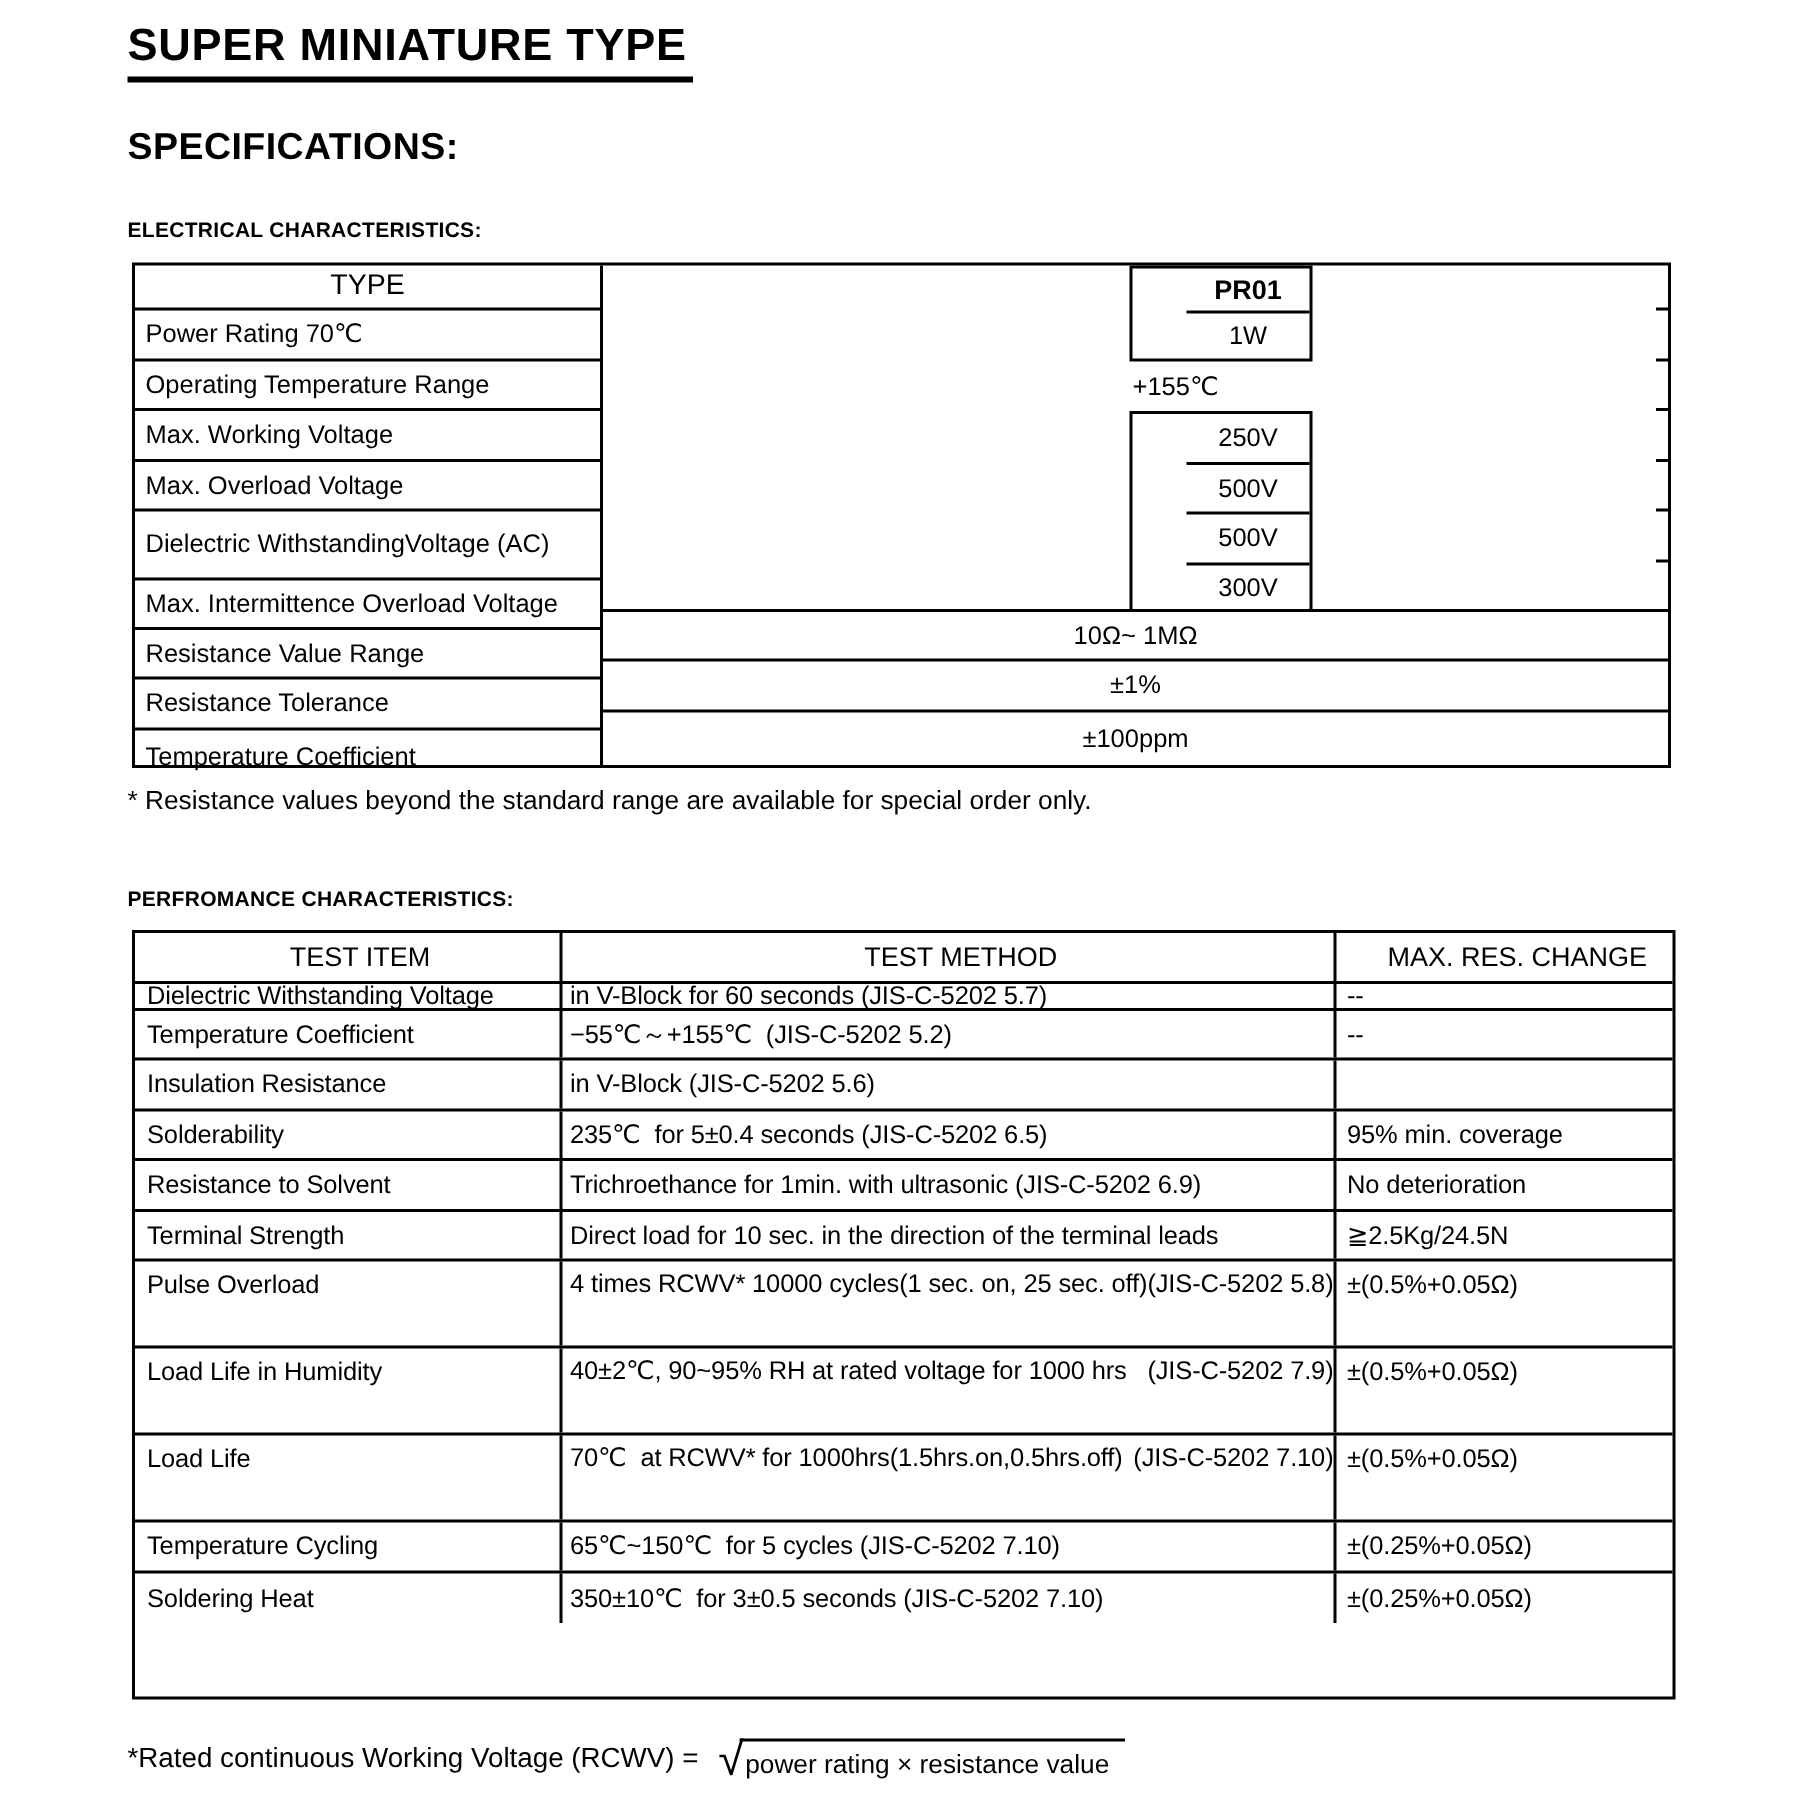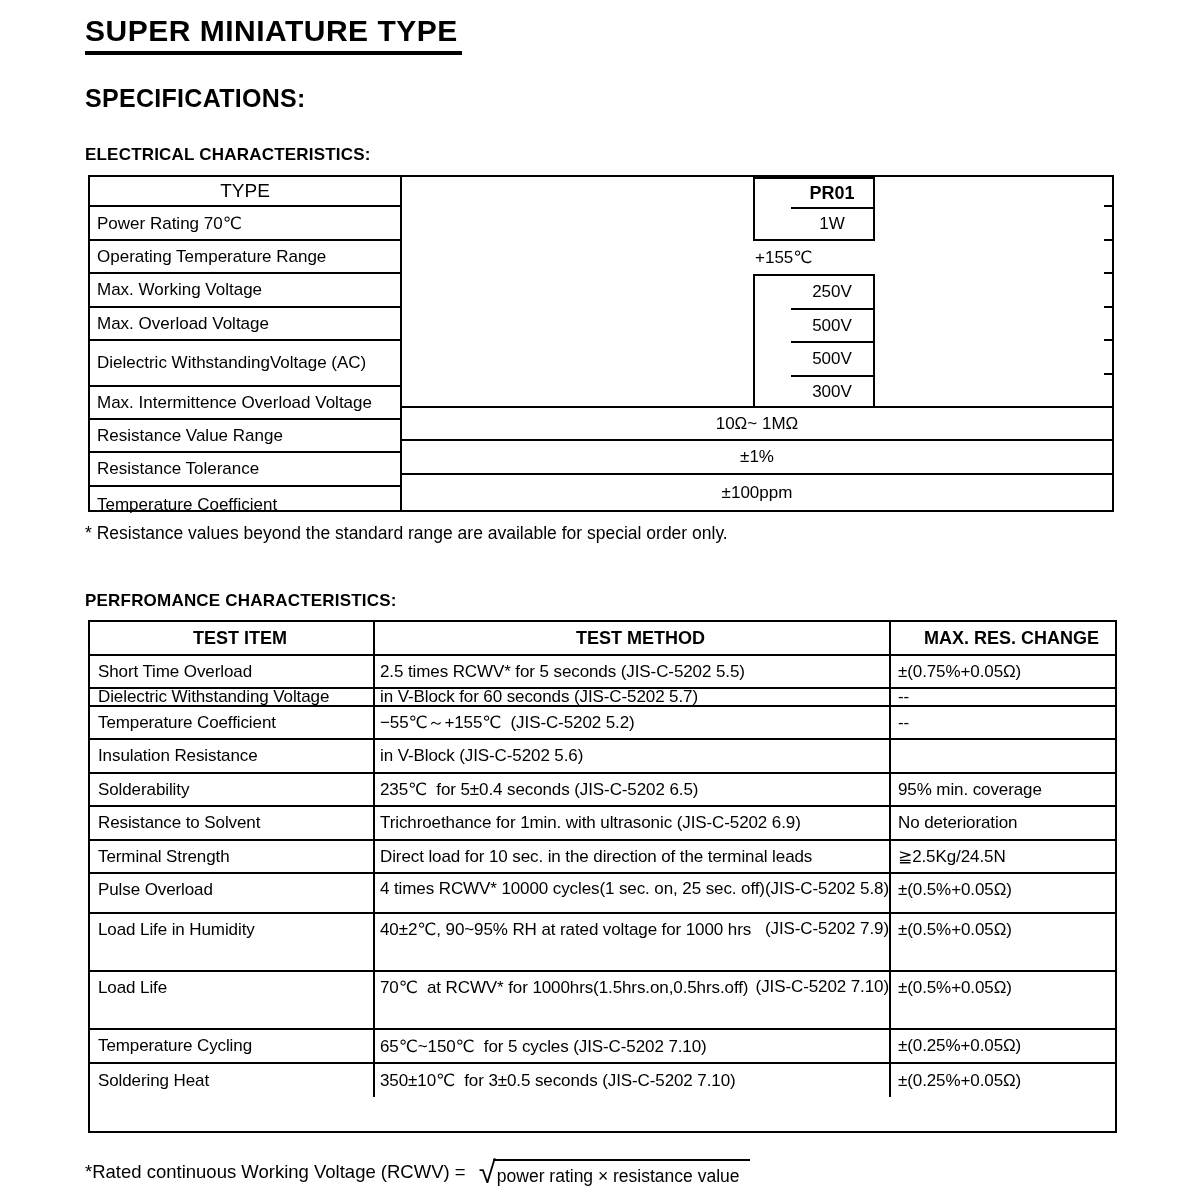--- a/index.html
+++ b/index.html
@@ -8,21 +8,21 @@
     font-family:"Liberation Sans","DejaVu Sans",sans-serif; color:#000;
     overflow:hidden;
   }
   
   .title {
     position:absolute; left:85px; top:14px; margin:0;
     font-size:30px; font-weight:bold; letter-spacing:.5px;
     border-bottom:4px solid #000; padding:0 4px 3px 0; display:inline-block;
   }
   .h-spec { position:absolute; left:85px; top:84px; margin:0; font-size:25px; font-weight:bold; letter-spacing:.3px; }
-  .h-sec  { position:absolute; left:85px; margin:0; font-size:17px; font-weight:bold; letter-spacing:.2px;text-align:right; }
+  .h-sec  { position:absolute; left:85px; margin:0; font-size:14px; font-weight:bold; letter-spacing:.2px;text-align:right; }
   .h-elec { top:145px; }
   .h-perf { top:591px; }
 
   
   .etable {
     position:absolute; left:88px; top:175px; width:1026px; height:337px;
     border:2px solid #000; box-sizing:border-box; font-size:17px;
   }
   .ecol { position:absolute; left:0; top:0; width:312px; height:333px; border-right:2px solid #000; box-sizing:border-box; }
   .ecell { box-sizing:border-box; border-bottom:2px solid #000; display:flex; align-items:center; padding-left:7px; white-space:pre; }
@@ -44,21 +44,21 @@
   .ptable {
     position:absolute; left:88px; top:620px; width:1029px; height:513px;
     border:2px solid #000; box-sizing:border-box; font-size:17px; letter-spacing:-.1px;
   }
   .prow { display:flex; box-sizing:border-box; border-bottom:2px solid #000; }
   .prow:last-child { border-bottom:none; }
   .pc { box-sizing:border-box; display:flex; align-items:center; }
   .c1 { width:285px; border-right:2px solid #000; padding-left:8px; white-space:pre; }
   .c2 { width:516px; border-right:2px solid #000; padding-left:5px; white-space:pre; }
   .c3 { flex:1; padding-left:7px; white-space:pre; }
-  .phead .pc { justify-content:center; font-weight:bold; font-size:18px; padding-left:17px; letter-spacing:0; }
+  .phead .pc { justify-content:center; font-weight:normal; font-size:18px; padding-left:17px; letter-spacing:0; }
   .prow.tall .pc { align-items:flex-start; padding-top:6px; }
   .prow.tall .c2 { flex-direction:row; align-items:flex-start; justify-content:space-between; padding-top:5px; padding-bottom:4px; }
   .m1,.m2 { white-space:pre; display:block; }
 
   
   .formula { position:absolute; left:85px; top:1157px; display:flex; align-items:flex-start; }
   .fpre { font-size:18.5px; line-height:30px; white-space:pre; }
   .radical { font-size:31px; line-height:31px; font-weight:normal; margin-left:8px; margin-right:-3px; }
   .radicand { font-size:17.5px; line-height:24px; border-top:2.5px solid #000; padding:3px 10px 0 4px; margin-top:2px; white-space:pre; }
 </style>
@@ -119,25 +119,20 @@
 
   <h3 class="h-sec h-perf">PERFROMANCE CHARACTERISTICS:</h3>
 
   <div class="ptable">
     <div class="prow phead" style="height:34px">
       <div class="pc c1">TEST ITEM</div>
       <div class="pc c2">TEST METHOD</div>
       <div class="pc c3">MAX. RES. CHANGE</div>
     </div>
 
-    <div class="prow" style="height:33px">
-      <div class="pc c1">Short Time Overload</div>
-      <div class="pc c2">2.5 times RCWV* for 5 seconds (JIS-C-5202 5.5)</div>
-      <div class="pc c3">±(0.75%+0.05Ω)</div>
-    </div>
     <div class="prow" style="height:18px">
       <div class="pc c1">Dielectric Withstanding Voltage</div>
       <div class="pc c2">in V-Block for 60 seconds (JIS-C-5202 5.7)</div>
       <div class="pc c3">--</div>
     </div>
     <div class="prow" style="height:33px">
       <div class="pc c1">Temperature Coefficient</div>
       <div class="pc c2">−55℃～+155℃  (JIS-C-5202 5.2)</div>
       <div class="pc c3">--</div>
     </div>
@@ -154,21 +149,21 @@
       <div class="pc c1">Resistance to Solvent</div>
       <div class="pc c2">Trichroethance for 1min. with ultrasonic (JIS-C-5202 6.9)</div>
       <div class="pc c3">No deterioration</div>
     </div>
     <div class="prow" style="height:33px">
       <div class="pc c1">Terminal Strength</div>
       <div class="pc c2">Direct load for 10 sec. in the direction of the terminal leads</div>
       <div class="pc c3">≧2.5Kg/24.5N</div>
     </div>
 
-    <div class="prow tall" style="height:40px">
+    <div class="prow tall" style="height:58px">
       <div class="pc c1">Pulse Overload</div>
       <div class="pc c2">
         <span class="m1">4 times RCWV* 10000 cycles(1 sec. on, 25 sec. off)</span>
         <span class="m2">(JIS-C-5202 5.8)</span>
       </div>
       <div class="pc c3">±(0.5%+0.05Ω)</div>
     </div>
     <div class="prow tall" style="height:58px">
       <div class="pc c1">Load Life in Humidity</div>
       <div class="pc c2">

